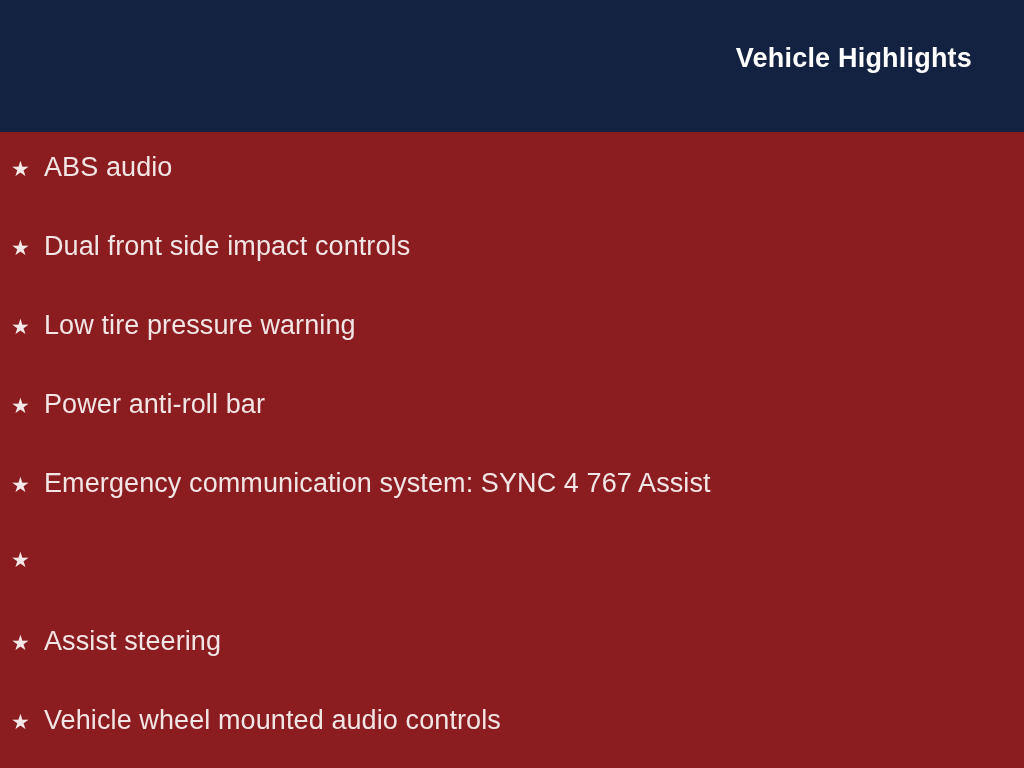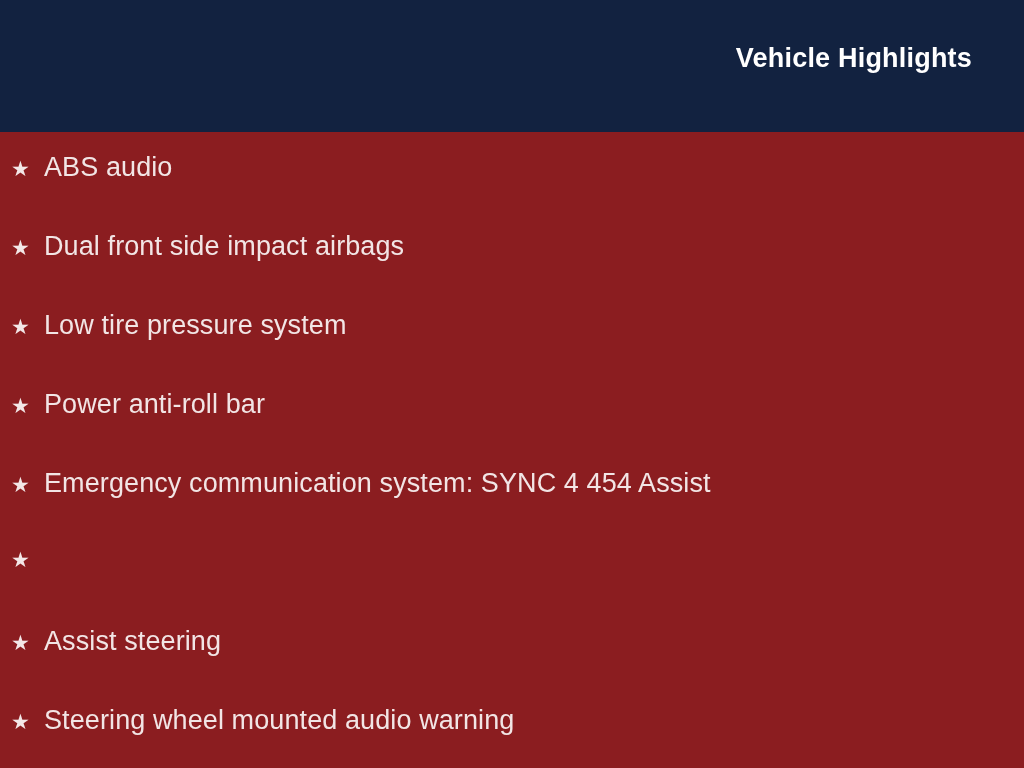--- a/index.html
+++ b/index.html
@@ -89,48 +89,48 @@
   <div id="body">
     <ul id="highlights">
 
       <li class="highlight-item">
         <span class="bullet-star">★</span>
         <span class="item-label">ABS audio</span>
       </li>
 
       <li class="highlight-item">
         <span class="bullet-star">★</span>
-        <span class="item-label">Dual front side impact airbags</span>
+        <span class="item-label">Dual front side impact controls</span>
       </li>
 
       <li class="highlight-item">
         <span class="bullet-star">★</span>
-        <span class="item-label">Low tire pressure system</span>
+        <span class="item-label">Low tire pressure warning</span>
       </li>
 
       <li class="highlight-item">
         <span class="bullet-star">★</span>
         <span class="item-label">Power anti-roll bar</span>
       </li>
 
       <li class="highlight-item">
         <span class="bullet-star">★</span>
-        <span class="item-label">Emergency communication system: SYNC 4 454 Assist</span>
+        <span class="item-label">Emergency communication system: SYNC 4 767 Assist</span>
       </li>
 
       <li class="highlight-item">
         <span class="bullet-star">★</span>
       </li>
 
       <li class="highlight-item">
         <span class="bullet-star">★</span>
         <span class="item-label">Assist steering</span>
       </li>
 
       <li class="highlight-item">
         <span class="bullet-star">★</span>
-        <span class="item-label">Steering wheel mounted audio warning</span>
+        <span class="item-label">Vehicle wheel mounted audio controls</span>
       </li>
 
     </ul>
   </div>
 
 </div>
 
 </body></html>

